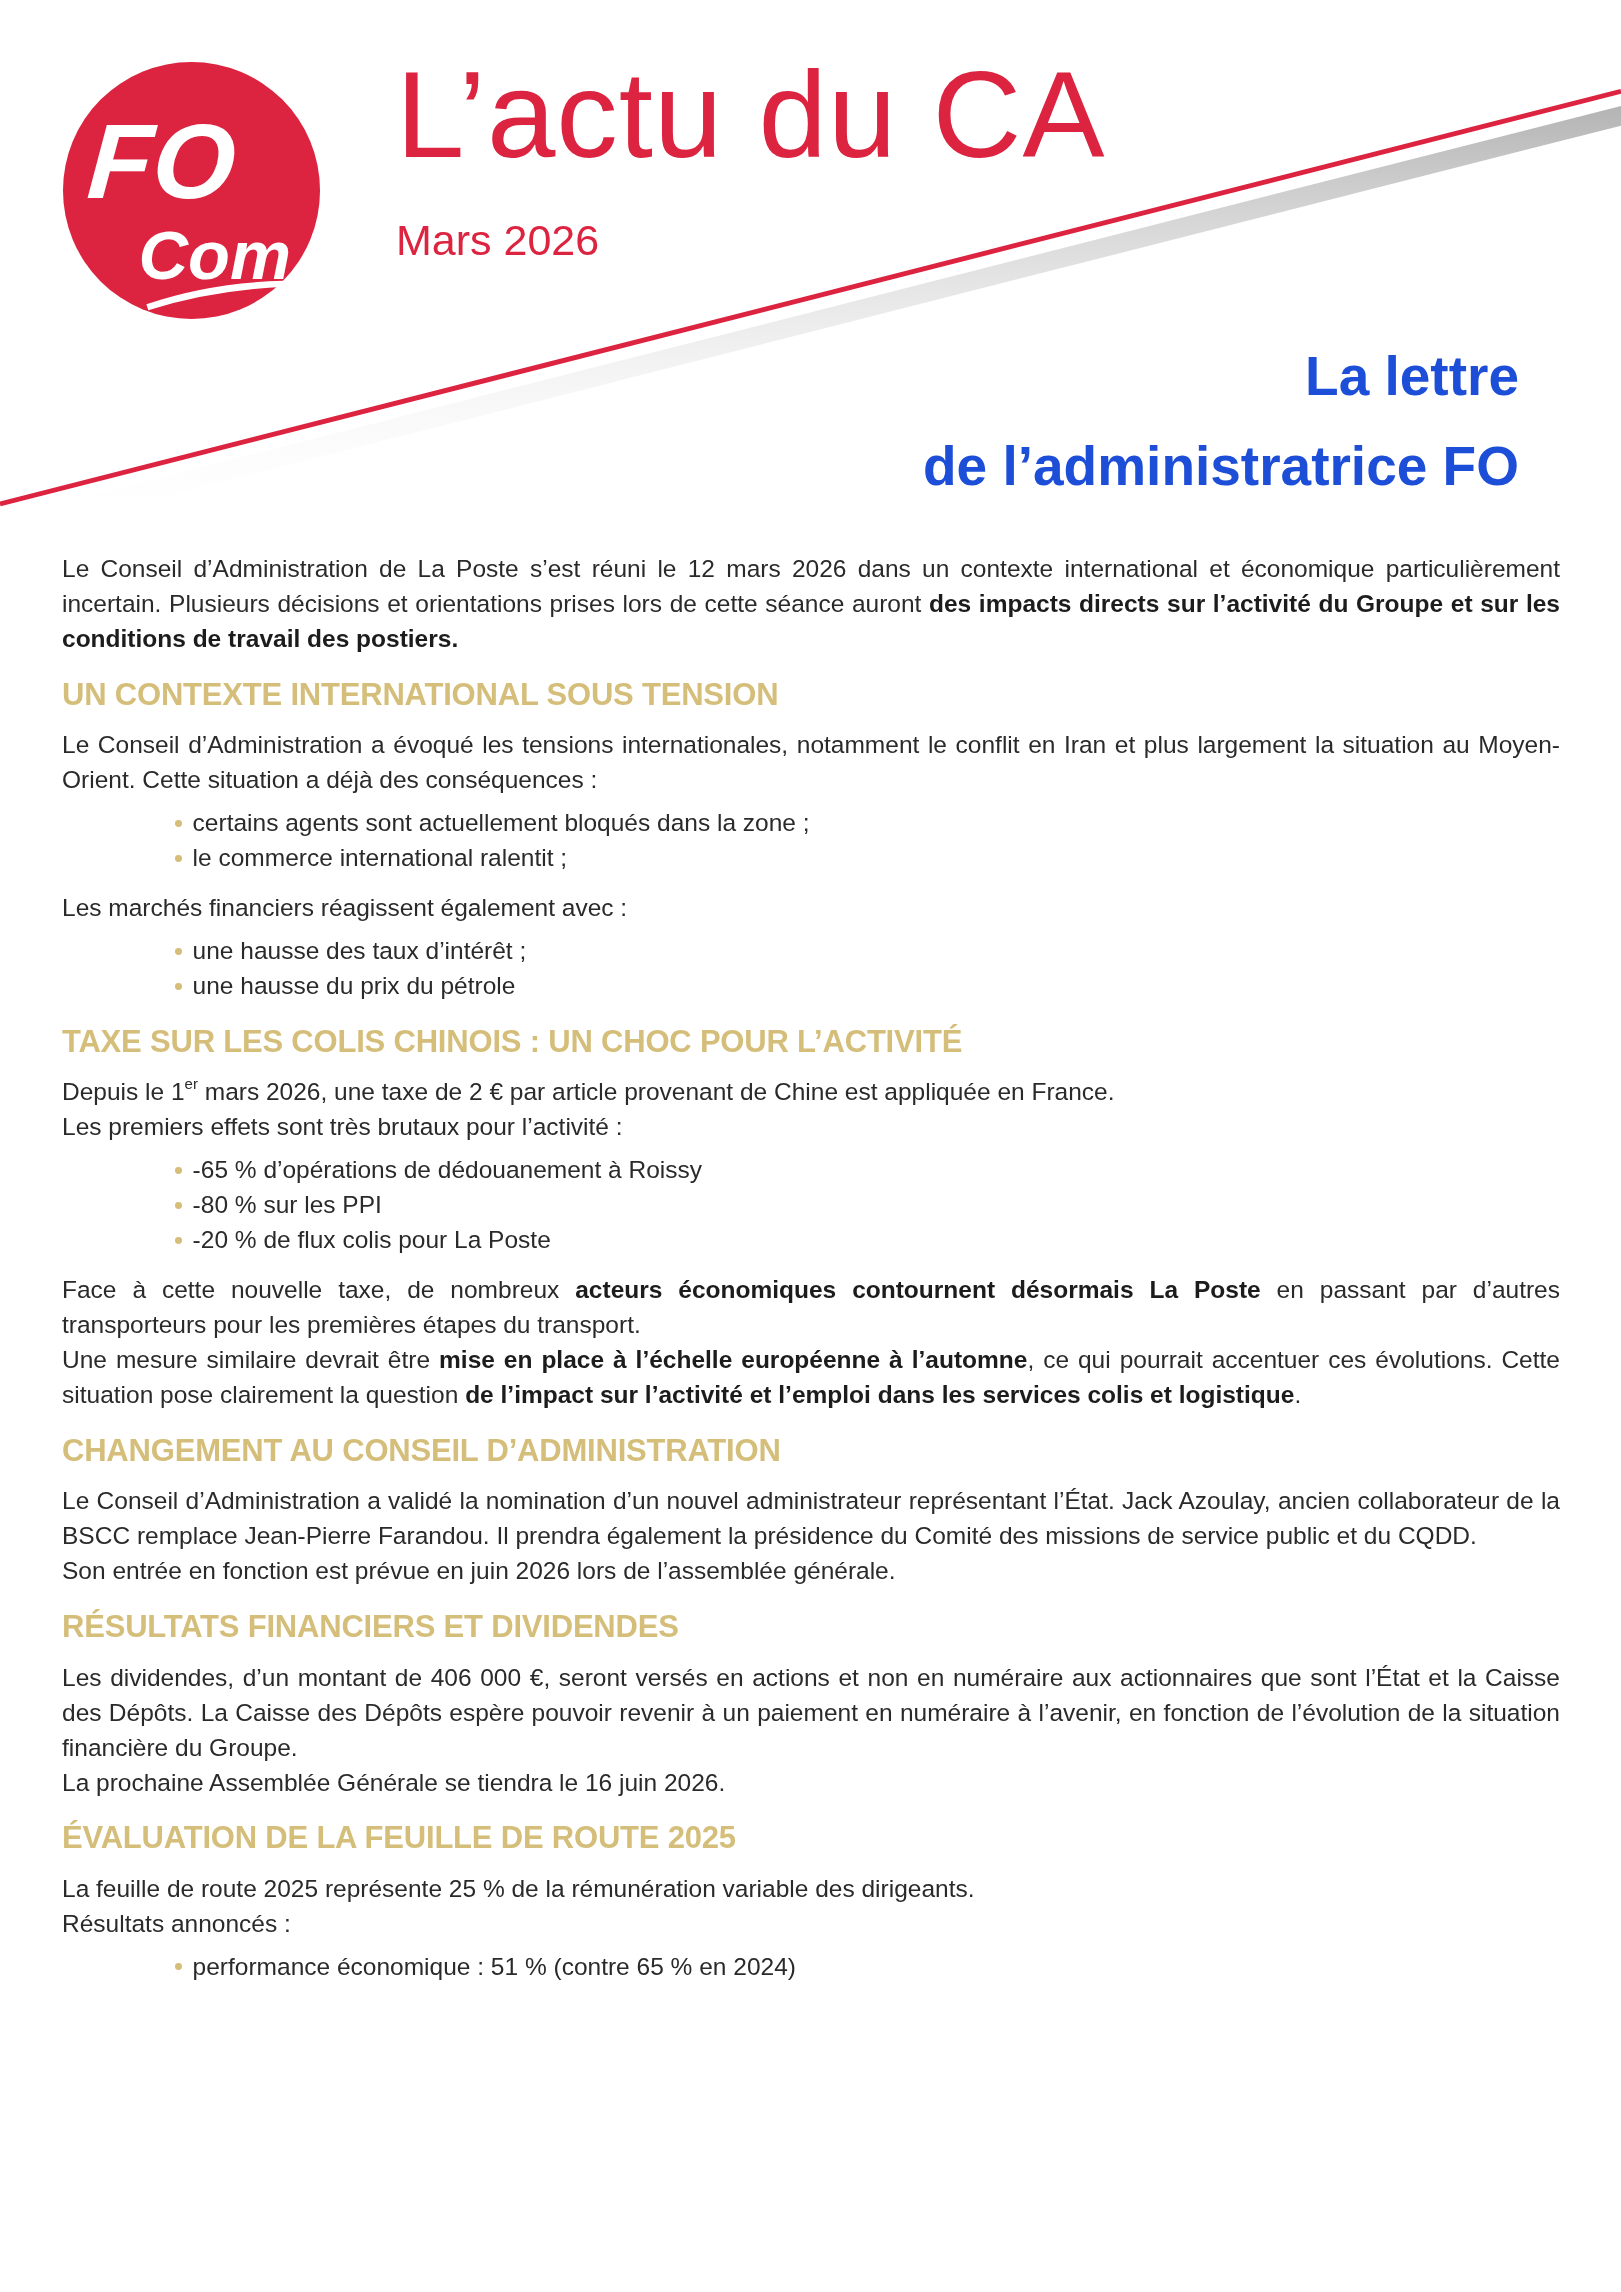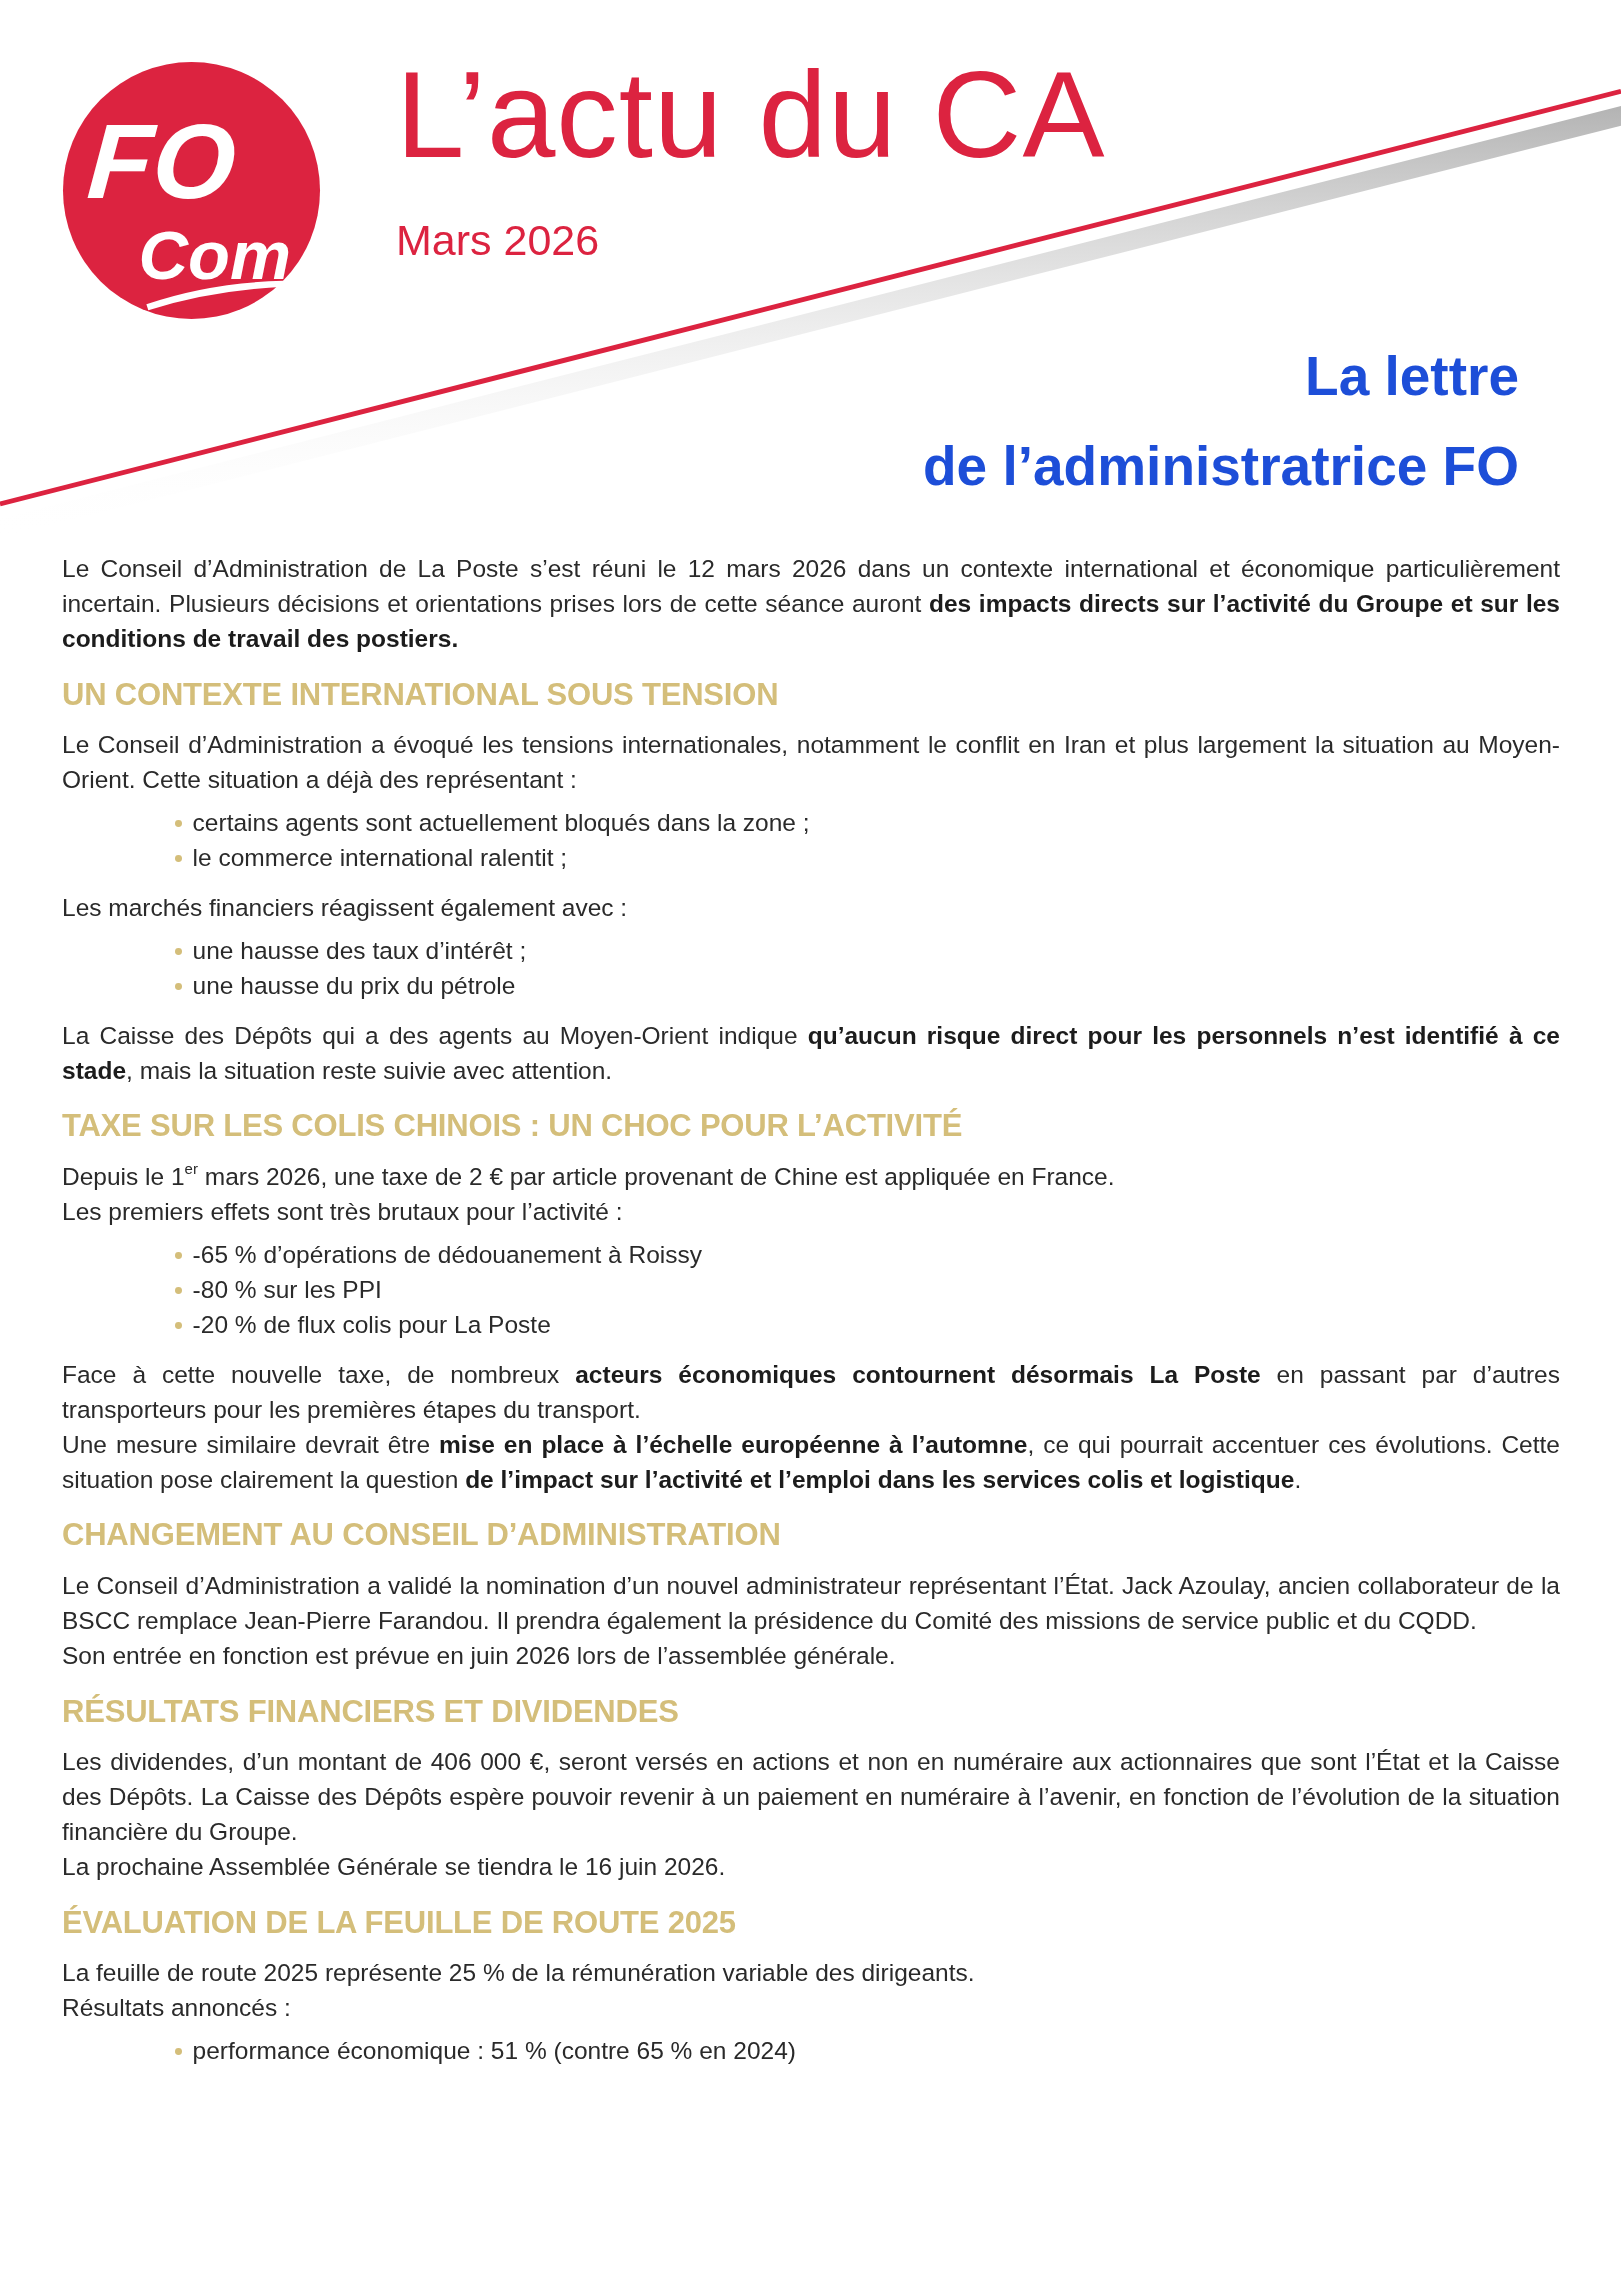--- a/index.html
+++ b/index.html
@@ -55,31 +55,30 @@
 <div class="subtitle">
   <div>La lettre</div>
   <div>de l’administratrice FO</div>
 </div>
 
 <div class="content">
 
   <p><span>Le Conseil d’Administration de La Poste s’est réuni le 12 mars 2026 dans un contexte international et économique particulièrement incertain. Plusieurs décisions et orientations prises lors de cette séance auront </span><b>des impacts directs sur l’activité du Groupe et sur les conditions de travail des postiers.</b></p>
 
   <h2 class="sec">UN CONTEXTE INTERNATIONAL SOUS TENSION</h2>
-  <p>Le Conseil d’Administration a évoqué les tensions internationales, notamment le conflit en Iran et plus largement la situation au Moyen-Orient. Cette situation a déjà des représentant :</p>
+  <p>Le Conseil d’Administration a évoqué les tensions internationales, notamment le conflit en Iran et plus largement la situation au Moyen-Orient. Cette situation a déjà des conséquences :</p>
   <ul>
     <li><span class="dot"></span><span>certains agents sont actuellement bloqués dans la zone ;</span></li>
     <li><span class="dot"></span><span>le commerce international ralentit ;</span></li>
   </ul>
   <p class="gap">Les marchés financiers réagissent également avec :</p>
   <ul>
     <li><span class="dot"></span><span>une hausse des taux d’intérêt ;</span></li>
     <li><span class="dot"></span><span>une hausse du prix du pétrole</span></li>
   </ul>
-  <p class="gap"><span>La Caisse des Dépôts qui a des agents au Moyen-Orient indique </span><b>qu’aucun risque direct pour les personnels n’est identifié à ce stade</b><span>, mais la situation reste suivie avec attention.</span></p>
 
   <h2 class="sec">TAXE SUR LES COLIS CHINOIS : UN CHOC POUR L’ACTIVITÉ</h2>
   <p><span>Depuis le 1</span><sup>er</sup><span> mars 2026, une taxe de 2 € par article provenant de Chine est appliquée en France.</span></p>
   <p>Les premiers effets sont très brutaux pour l’activité :</p>
   <ul>
     <li><span class="dot"></span><span>-65 % d’opérations de dédouanement à Roissy</span></li>
     <li><span class="dot"></span><span>-80 % sur les PPI</span></li>
     <li><span class="dot"></span><span>-20 % de flux colis pour La Poste</span></li>
   </ul>
   <p class="gap"><span>Face à cette nouvelle taxe, de nombreux </span><b>acteurs économiques contournent désormais La Poste</b><span> en passant par d’autres transporteurs pour les premières étapes du transport.</span></p>

